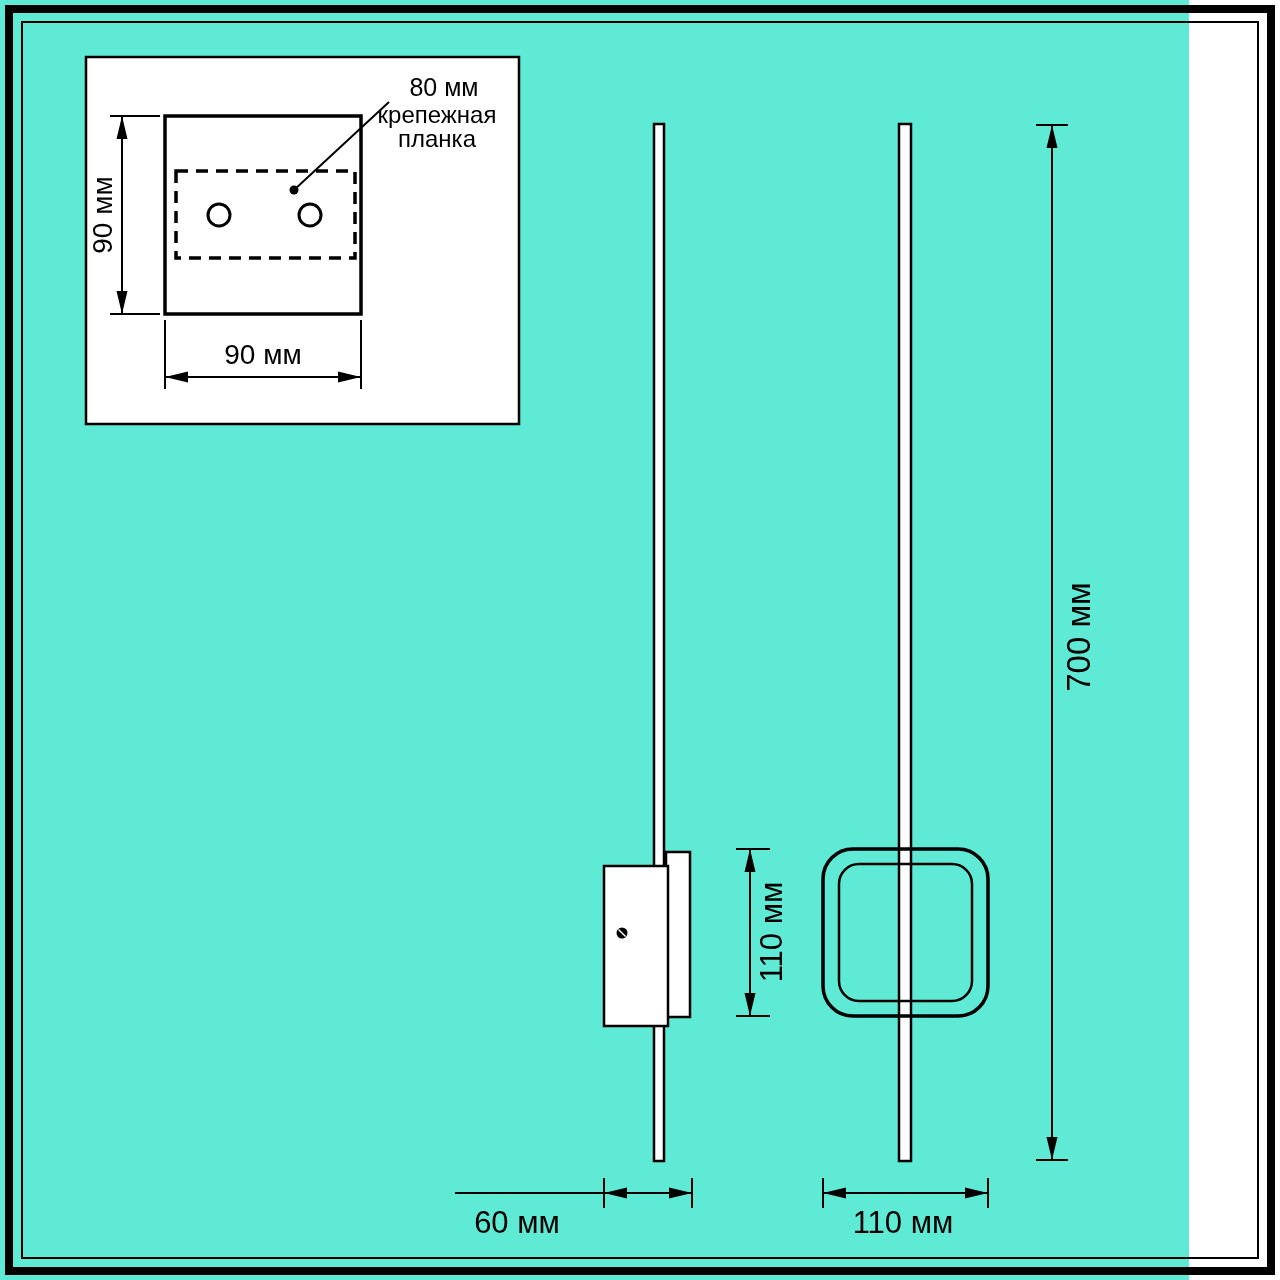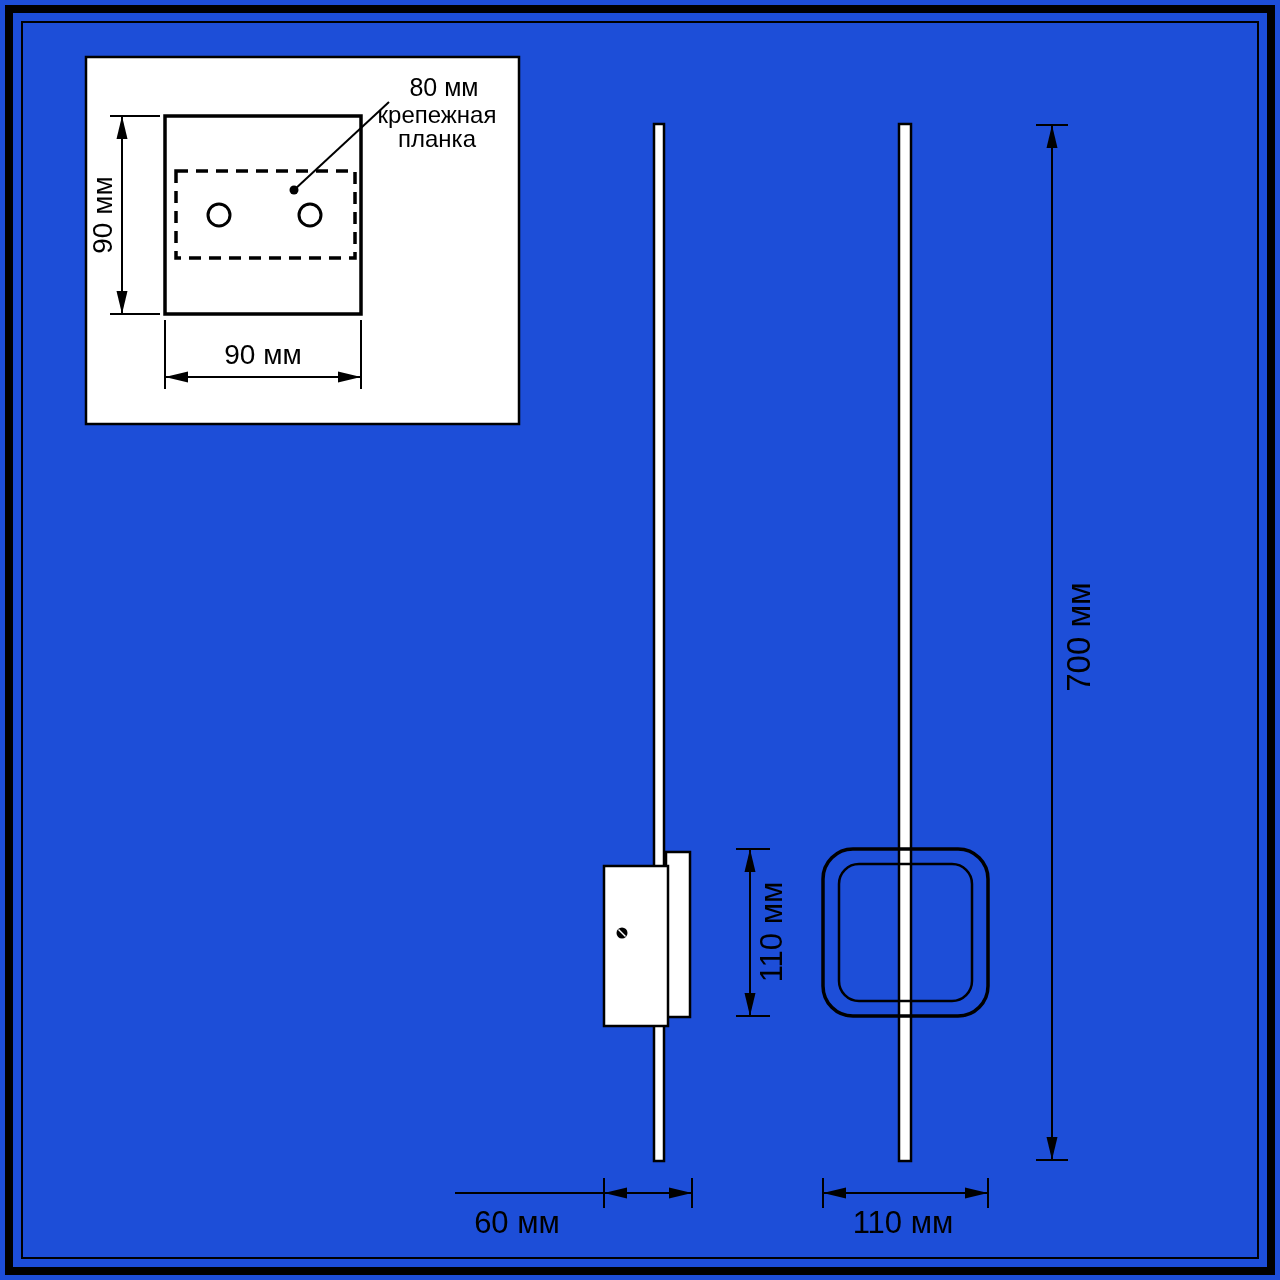--- a/index.html
+++ b/index.html
@@ -1,16 +1,16 @@
 <!DOCTYPE html>
 <html><head>
 <meta charset="utf-8">
 <style>
   html,body{margin:0;padding:0;background:#ffffff;}
-  .page{width:1280px;height:1280px;position:relative;background:#1d4ed8;}
+  .page{width:1189px;height:1280px;position:relative;background:#5eead4;}
   svg{display:block;}
   text{font-family:"Liberation Sans",sans-serif;fill:#000000;}
   .thin{stroke:#000000;stroke-width:2;fill:none;}
   .mid{stroke:#000000;stroke-width:2.5;fill:none;}
   .thick{stroke:#000000;stroke-width:3.5;fill:none;}
   .whitefill{fill:#ffffff;}
   .arr{fill:#000000;stroke:none;}
   .dim-label{font-size:28px;}
   .dim-label-lg{font-size:31px;}
   .callout{font-size:25px;}

